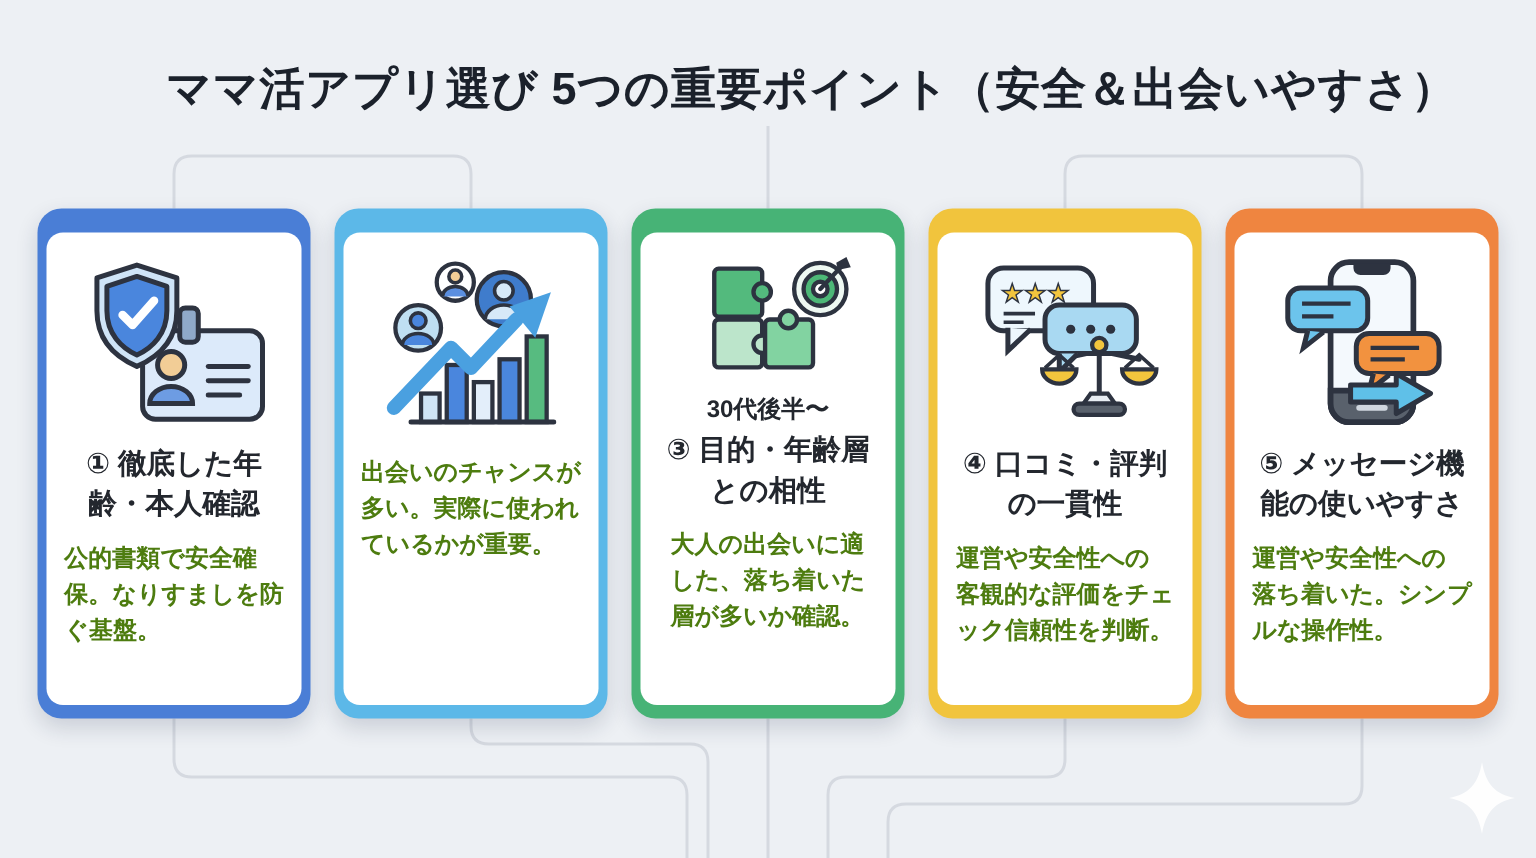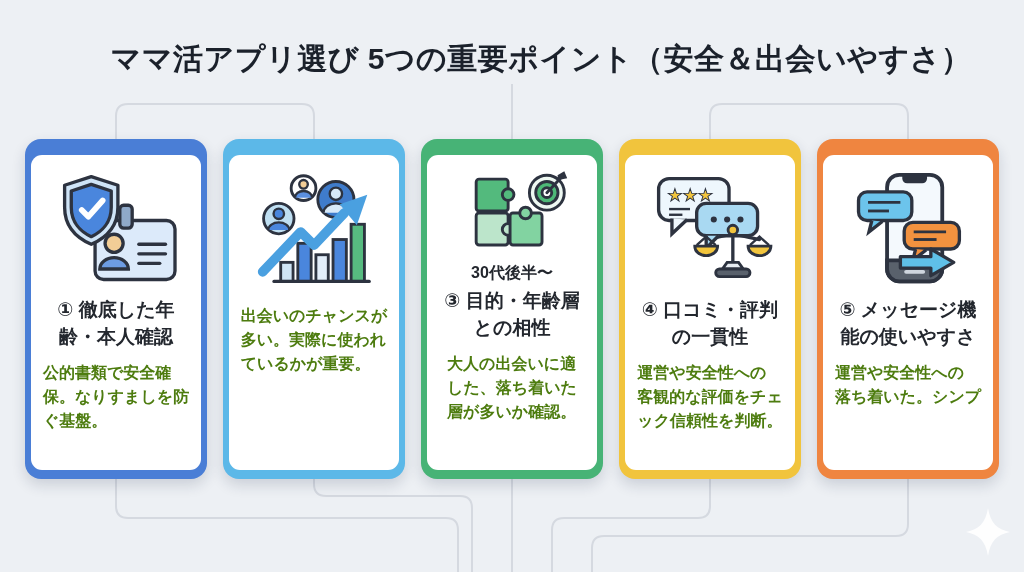--- a/index.html
+++ b/index.html
@@ -239,20 +239,21 @@
             <path d="M58 90 h32 v-8 l24 14 l-24 14 v-8 h-32 z" fill="#5fc0e8" stroke="#2d3340" stroke-width="3.5" stroke-linejoin="round"></path>
           </svg>
         </div>
         <div class="card-title">
           <span>⑤ メッセージ機</span>
           <span>能の使いやすさ</span>
         </div>
         <div class="card-desc">
           <span>運営や安全性への</span>
           <span>落ち着いた。シンプ</span>
+          <span>ルな操作性。</span>
         </div>
       </div>
     </div>
 
   </div>
 
   <div class="sparkle">
     <svg width="46" height="50" viewBox="-23 -25 46 50">
       <path d="M0 -24 C2.5 -9 9 -2.5 22 0 C9 2.5 2.5 9 0 24 C-2.5 9 -9 2.5 -22 0 C-9 -2.5 -2.5 -9 0 -24 Z" fill="#ffffff" opacity="0.9"></path>
     </svg>

